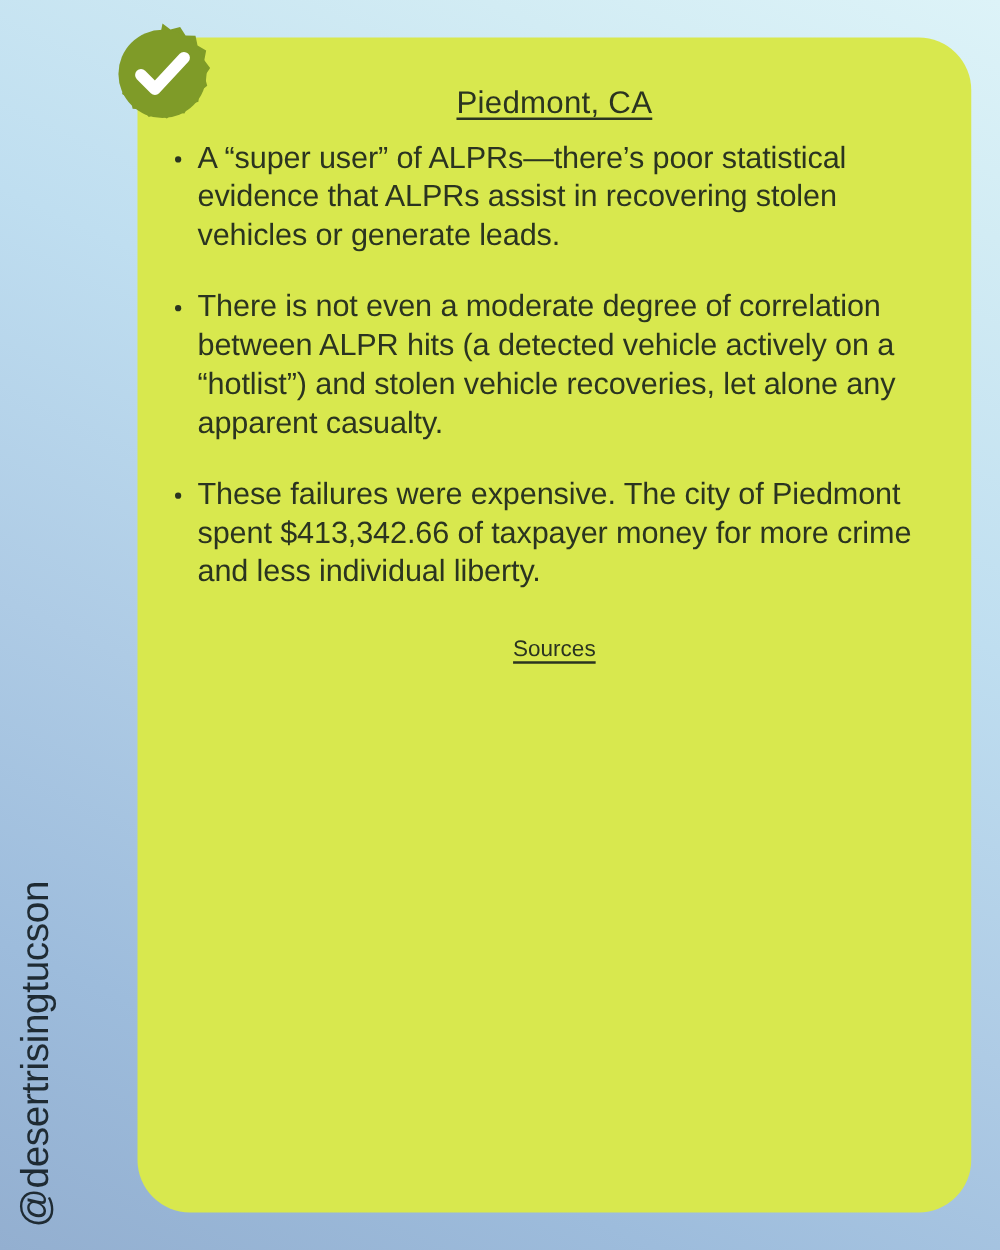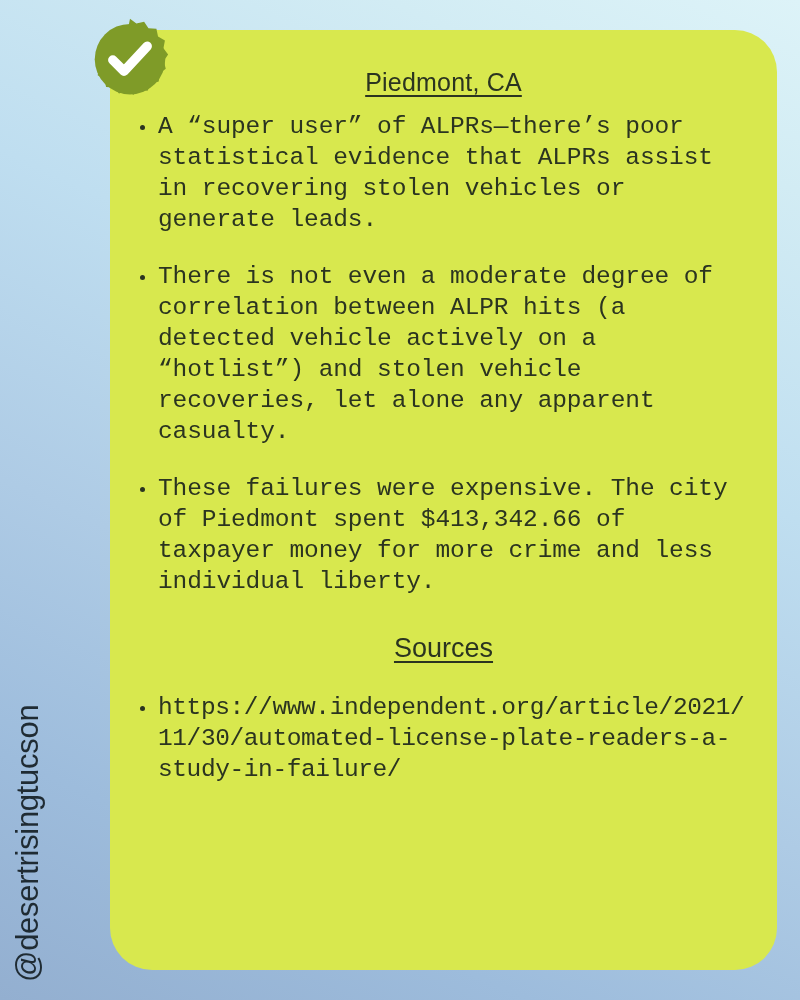--- a/index.html
+++ b/index.html
@@ -90,21 +90,20 @@
     text-decoration-thickness: 1.6px;
     letter-spacing: 0.2px;
     margin: 12px 0 0 0;
     font-weight: 400;
   }
 
   .bullet-list {
     list-style: none;
     margin: 0;
     padding: 0;
-    font-family: Liberation Mono, monospace;
   }
   .bullet-item {
     position: relative;
     padding-left: 26px;
     font-size: 24.5px;
     line-height: 31px;
     color: #2b3420;
     letter-spacing: -0.1px;
     margin-top: 26px;
   }
@@ -117,21 +116,21 @@
     height: 5px;
     border-radius: 50%;
     background: #2b3420;
   }
 
   #facts-list { margin-top: 14px; }
   #facts-list .bullet-item:first-child { margin-top: 0; }
 
   .section-title {
     text-align: center;
-    font-size: 27px;
+    font-size: 18px;
     color: #2b3420;
     text-decoration: underline;
     text-underline-offset: 4px;
     text-decoration-thickness: 1.6px;
     margin: 36px 0 0 0;
     font-weight: 400;
   }
 
   #sources-list { margin-top: 28px; }
   #sources-list .bullet-item {
@@ -154,23 +153,20 @@
     <h1 class="card-title">Piedmont, CA</h1>
 
     <ul class="bullet-list" id="facts-list">
       <li class="bullet-item">A “super user” of ALPRs—there’s poor statistical evidence that ALPRs assist in recovering stolen vehicles or generate leads.</li>
       <li class="bullet-item">There is not even a moderate degree of correlation between ALPR hits (a detected vehicle actively on a “hotlist”) and stolen vehicle recoveries, let alone any apparent casualty.</li>
       <li class="bullet-item">These failures were expensive. The city of Piedmont spent $413,342.66 of taxpayer money for more crime and less individual liberty.</li>
     </ul>
 
     <h2 class="section-title">Sources</h2>
 
-    <ul class="bullet-list" id="sources-list">
-      <li class="bullet-item">https://www.independent.org/article/2021/11/30/automated-license-plate-readers-a-study-in-failure/</li>
-    </ul>
 
   </div>
 
   <div id="verified-badge">
     <svg viewBox="0 0 100 100" aria-hidden="true">
       <path id="scallop" fill="#7f9b28" d="
         M50 2
         L57.4 7.6 L66.4 5.4 L71.5 13.2 L80.7 13.6 L82.6 22.6 L90.6 27.2
         L88.9 36.2 L94.3 43.6 L89.2 51.2 L91.6 60.1 L84.4 65.7 L83.4 74.9
         L74.6 77.6 L70.4 85.8 L61.2 84.8 L54 90.5 L46 86 L37.2 89 L31.4 82

